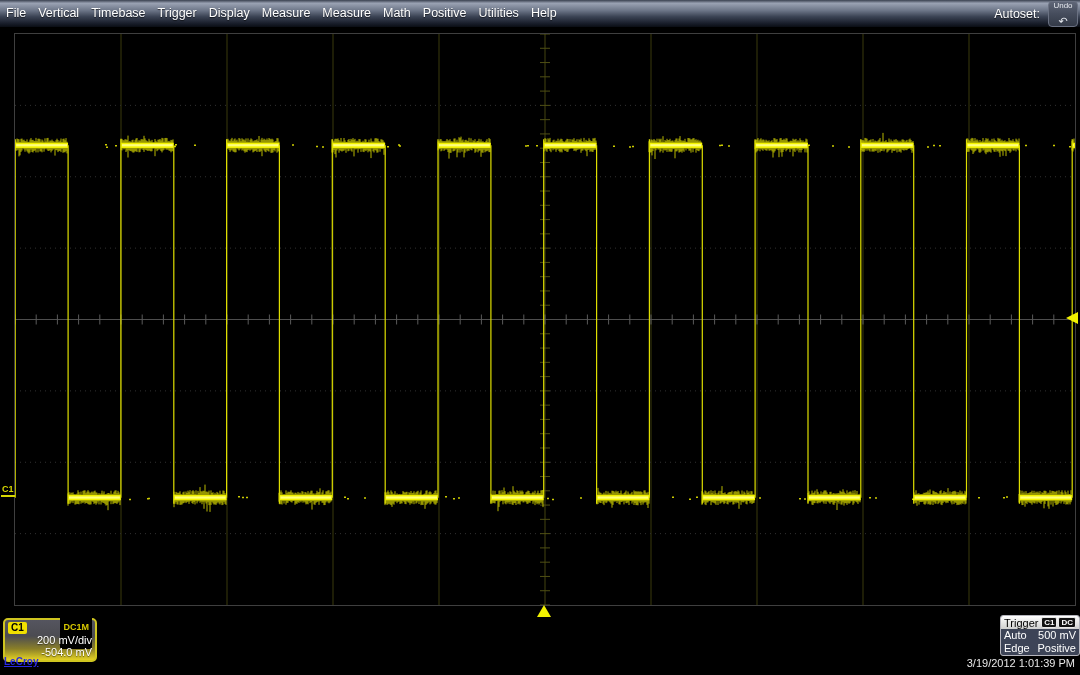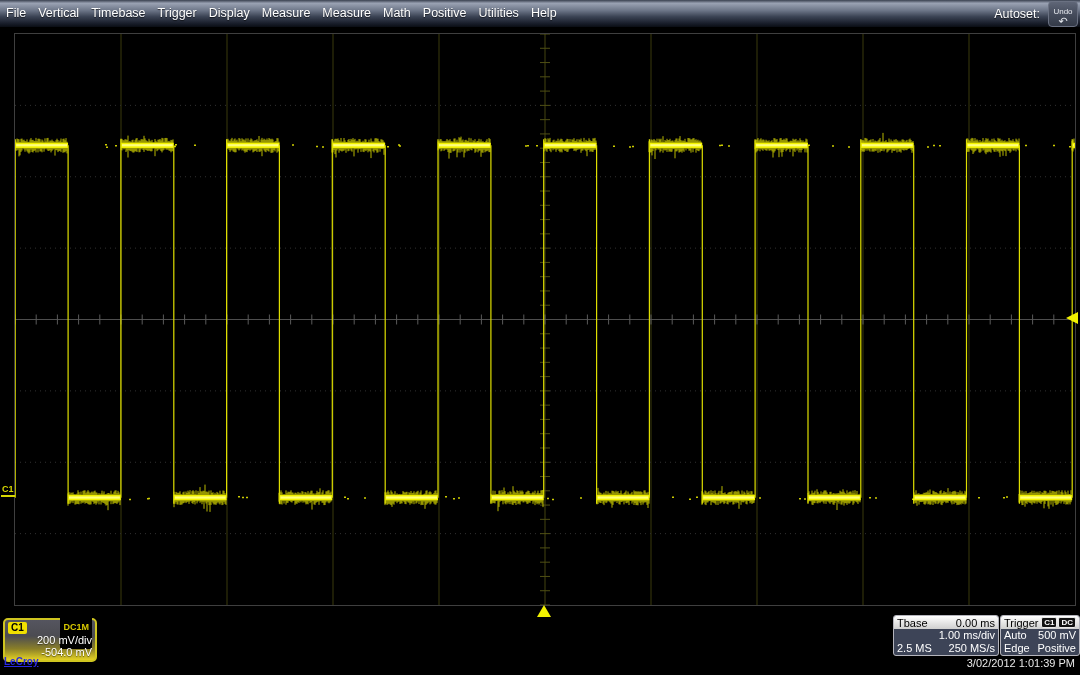--- a/index.html
+++ b/index.html
@@ -7,21 +7,21 @@
           font-family:"Liberation Sans",sans-serif;-webkit-font-smoothing:antialiased;}
 
   
   .menubar{position:absolute;left:0;top:0;width:1080px;height:27px;display:flex;align-items:center;
     background:linear-gradient(180deg,#39404f 0%,#9aa2b3 12%,#6e7789 38%,#3a4253 62%,#171c28 88%,#0a0d14 100%);
     color:#fff;font-size:12.5px;text-shadow:0 1px 1px rgba(0,0,0,.65);}
   .menu-item{padding:0 6px;cursor:default;line-height:27px;}
   .autoset-label{margin-left:auto;margin-right:8px;font-size:12.5px;}
   .undo-btn{width:28px;height:24px;margin-right:2px;border-radius:4px;border:1px solid #6a7182;
     background:linear-gradient(180deg,#5f6677 0%,#454c5c 50%,#343a48 100%);
-    display:flex;flex-direction:column;align-items:center;justify-content:flex-end;
+    display:flex;flex-direction:column;align-items:center;justify-content:space-between;
     color:#e6e9ef;font-size:8px;line-height:1;text-shadow:none;}
   .undo-btn .uicon{font-size:11px;line-height:10px;}
 
   
   .grid-area{position:absolute;left:14px;top:33px;width:1060px;height:571px;border:1px solid #3f3f3f;background:#000;}
   .grid-area svg{position:absolute;left:0;top:0;}
 
   
   .chan-marker{position:absolute;left:1px;top:484px;color:#d8d800;font-size:9px;font-weight:bold;
     border-bottom:2px solid #d8d800;padding:0 1px;line-height:11px;}
@@ -251,46 +251,33 @@
     <div class="row1">
       <span class="chan-badge">C1</span>
       <span class="coupling-badge">DC1M</span>
     </div>
     <div class="rowv">200 mV/div</div>
     <div class="rowv">-504.0 mV</div>
   </div>
 
   <div class="brand">LeCroy</div>
 
-  <div class="info-box tbase-box">
-    <div class="info-head">
-      <span>Tbase</span>
-      <span>0.00 ms</span>
-    </div>
-    <div class="info-row right">
-      <span>1.00 ms/div</span>
-    </div>
-    <div class="info-row">
-      <span>2.5 MS</span>
-      <span>250 MS/s</span>
-    </div>
-  </div>
 
   <div class="info-box trig-box">
     <div class="info-head">
       <span>Trigger</span>
       <span class="tbadges">
         <span class="tbadge">C1</span>
         <span class="tbadge">DC</span>
       </span>
     </div>
     <div class="info-row">
       <span>Auto</span>
       <span>500 mV</span>
     </div>
     <div class="info-row">
       <span>Edge</span>
       <span>Positive</span>
     </div>
   </div>
 
-  <div class="datetime">3/02/2012 1:01:39 PM</div>
+  <div class="datetime">3/19/2012 1:01:39 PM</div>
 </div>
 
 </body></html>

